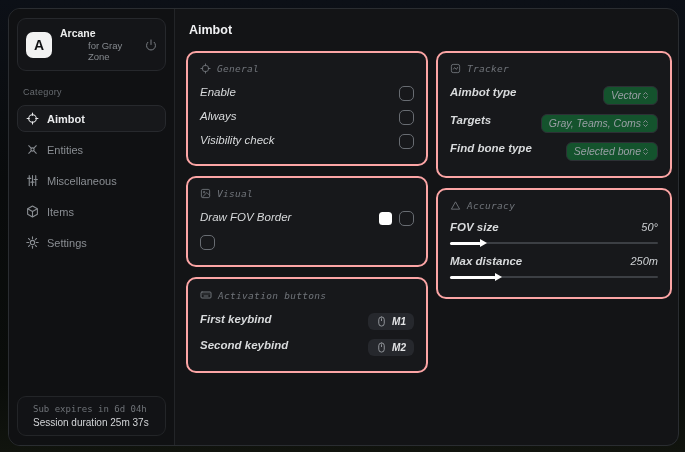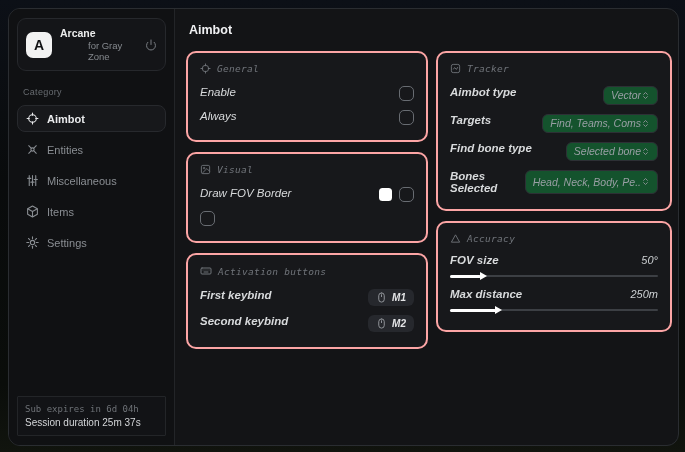--- a/index.html
+++ b/index.html
@@ -32,21 +32,21 @@
   .brand-sub{ font-size:9.5px; color:#85898e;margin-left:28px; }
   .power-btn{ color:#7a7e83; display:flex; align-items:center; cursor:pointer; }
   .category{ font-size:9px; color:#676b70; margin:10px 0 6px 14px; letter-spacing:.3px; }
   .nav-item{
     display:flex; align-items:center; gap:8px; margin:2px 8px; padding:6px 8px;
     border-radius:8px; color:#8a8e93; font-size:11px; border:1px solid transparent; cursor:pointer;
   }
   .nav-item.active{ background:#17181b; border-color:#27292d; color:#e9eaec; font-weight:bold; }
   .nav-icon{ display:flex; align-items:center; }
   .footer-card{
-    margin:auto 8px 9px 8px; padding:7px 7px; border:1px solid #232528; border-radius:1px;
+    margin:auto 8px 9px 8px; padding:7px 15px; border:1px solid #232528; border-radius:9px;
     background:#121316;
   }
   .foot1{ font-family:"DejaVu Sans Mono", monospace; font-size:9px; color:#6e7277; margin-bottom:3px; }
   .foot2{ font-size:10px; color:#d3d5d8; }
   
   .main{ flex:1; display:flex; flex-direction:column; }
   .main-title{ font-size:12.5px; font-weight:bold; color:#f0f1f3; padding:14px 0 12px 14px; }
   .cards{
     display:grid; grid-template-columns:242px 236px; gap:10px 8px;
     padding:2px 7px 0 11px; align-items:start;
@@ -207,20 +207,24 @@
             <span>General</span>
           </div>
           <div class="row">
             <span class="row-label">Enable</span>
             <span class="checkbox"></span>
           </div>
           <div class="row">
             <span class="row-label">Always</span>
             <span class="checkbox"></span>
           </div>
+          <div class="row">
+            <span class="row-label">Visibility check</span>
+            <span class="checkbox"></span>
+          </div>
         </div>
 
         <div class="card">
           <div class="card-head">
             <span>
               <svg width="11" height="11" viewBox="0 0 24 24" fill="none" stroke="currentColor" stroke-width="2" stroke-linejoin="round">
                   <rect x="3" y="3" width="18" height="18" rx="3"></rect>
                   <circle cx="9" cy="9" r="1.6"></circle>
                   <path d="M21 16 L15 10 L5 20"></path>
                 </svg>
@@ -300,45 +304,33 @@
                 <svg width="9" height="9" viewBox="0 0 24 24" fill="none" stroke="currentColor" stroke-width="2.5" stroke-linecap="round" stroke-linejoin="round">
                     <path d="M7 9 L12 4 L17 9"></path>
                     <path d="M7 15 L12 20 L17 15"></path>
                   </svg>
               </span>
             </span>
           </div>
           <div class="row">
             <span class="row-label" style="font-weight:bold">Targets</span>
             <span class="select">
-              <span class="select-text">Find, Teams, Coms</span>
+              <span class="select-text">Gray, Teams, Coms</span>
               <span class="unfold">
                 <svg width="9" height="9" viewBox="0 0 24 24" fill="none" stroke="currentColor" stroke-width="2.5" stroke-linecap="round" stroke-linejoin="round">
                     <path d="M7 9 L12 4 L17 9"></path>
                     <path d="M7 15 L12 20 L17 15"></path>
                   </svg>
               </span>
             </span>
           </div>
           <div class="row">
             <span class="row-label" style="font-weight:bold">Find bone type</span>
             <span class="select">
               <span class="select-text">Selected bone</span>
-              <span class="unfold">
-                <svg width="9" height="9" viewBox="0 0 24 24" fill="none" stroke="currentColor" stroke-width="2.5" stroke-linecap="round" stroke-linejoin="round">
-                    <path d="M7 9 L12 4 L17 9"></path>
-                    <path d="M7 15 L12 20 L17 15"></path>
-                  </svg>
-              </span>
-            </span>
-          </div>
-          <div class="row">
-            <span class="row-label" style="font-weight:bold">Bones Selected</span>
-            <span class="select">
-              <span class="select-text">Head, Neck, Body, Pe..</span>
               <span class="unfold">
                 <svg width="9" height="9" viewBox="0 0 24 24" fill="none" stroke="currentColor" stroke-width="2.5" stroke-linecap="round" stroke-linejoin="round">
                     <path d="M7 9 L12 4 L17 9"></path>
                     <path d="M7 15 L12 20 L17 15"></path>
                   </svg>
               </span>
             </span>
           </div>
         </div>
 

